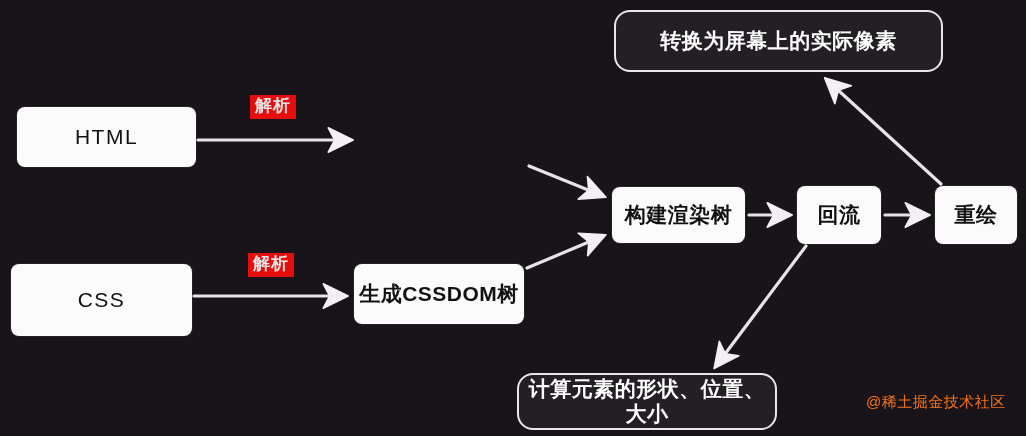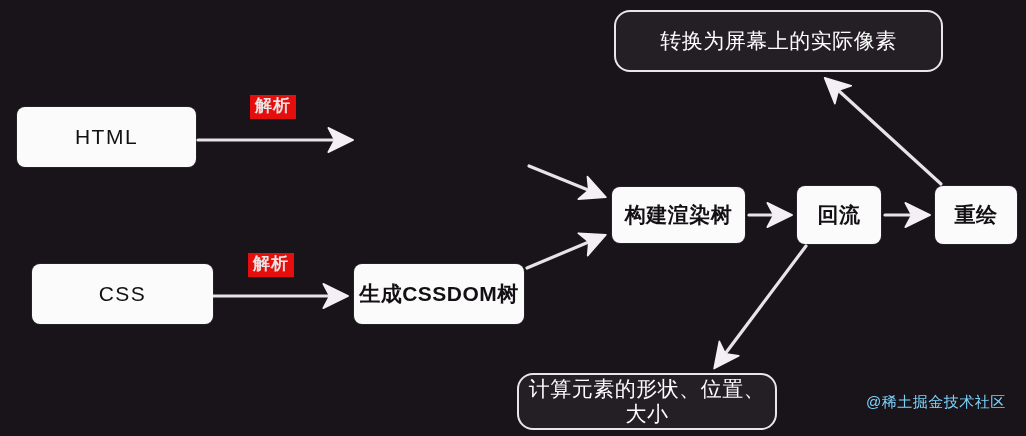--- a/index.html
+++ b/index.html
@@ -46,40 +46,40 @@
   .node.filled.plain {
     font-weight: 400;
     letter-spacing: 1.5px;
   }
   .node.outlined {
     background: #241f25;
     color: #fdfdfd;
     border: 2px solid #e7e7e7;
     border-radius: 16px;
     font-size: 21px;
-    font-weight: 400;
+    font-weight: 700;
   }
 
   
   .tag {
     position: absolute;
     background: #e60d0d;
     color: #e5e5e5;
     font-size: 17px;
     font-weight: 700;
     padding: 2px 5px 3px 5px;
     letter-spacing: 1px;
     line-height: 1.1;
     white-space: nowrap;
   }
 
   
   .watermark {
     position: absolute;
-    color: #7dd3fc;
+    color: #f97316;
     font-size: 15px;
     letter-spacing: 0.5px;
     white-space: nowrap;
   }
 </style>
 </head>
 <body>
 
 <div id="canvas">
 
@@ -97,21 +97,21 @@
       <path d="M527,268 L603,236"></path>
       <path d="M749,215 L789,215"></path>
       <path d="M885,215 L927,215"></path>
       <path d="M806,246 L716,366"></path>
       <path d="M941,184 L827,80"></path>
     </g>
   </svg>
 
   <div class="node filled plain" style="left:17px;  top:107px; width:179px; height:60px;">HTML</div>
 
-  <div class="node filled plain" style="left:11px;  top:264px; width:181px; height:60px;margin-left:21px;">CSS</div>
+  <div class="node filled plain" style="left:11px;  top:264px; width:181px; height:72px;">CSS</div>
 
 
   <div class="node filled" style="left:612px; top:187px; width:133px; height:56px;">构建渲染树</div>
 
   <div class="node filled" style="left:354px; top:264px; width:170px; height:60px;">生成CSSDOM树</div>
 
   <div class="node filled" style="left:797px; top:186px; width:84px;  height:58px;">回流</div>
 
   <div class="node filled" style="left:935px; top:186px; width:82px;  height:58px;">重绘</div>
 

